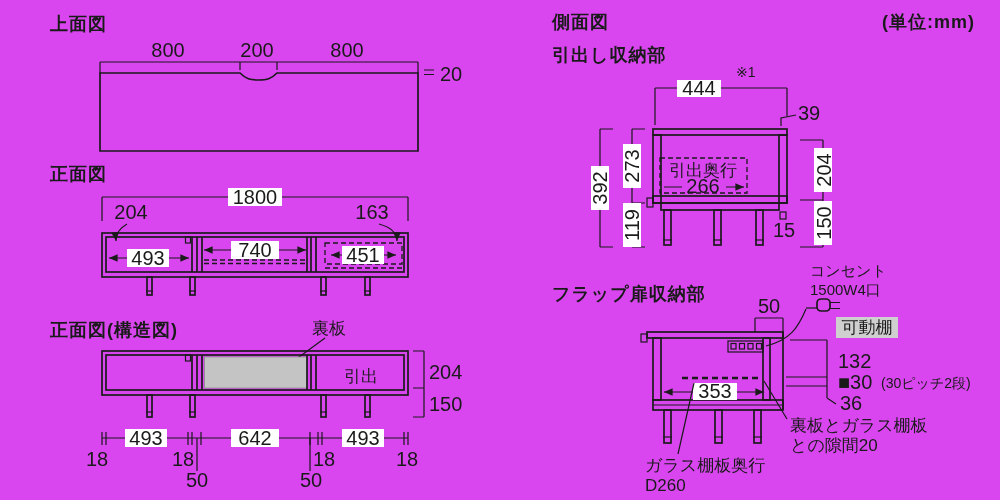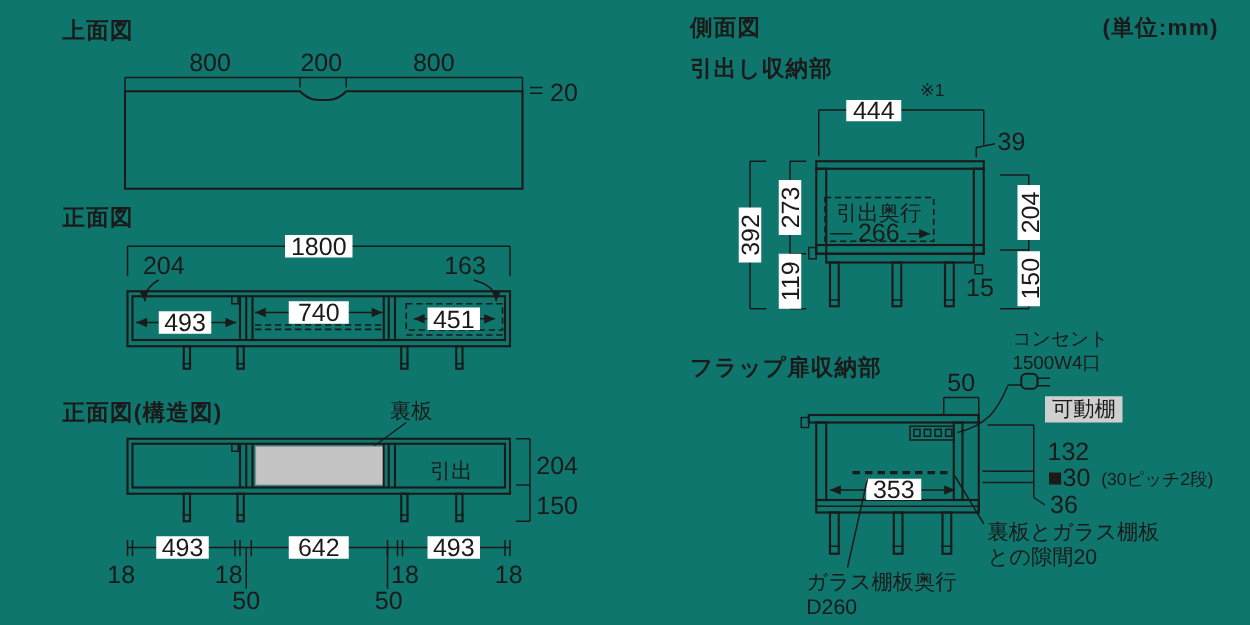--- a/index.html
+++ b/index.html
@@ -1,16 +1,16 @@
 <!DOCTYPE html>
 <html><head>
 <meta charset="utf-8">
 <style>
   html,body{margin:0;padding:0;background:#fff;}
-  #stage{position:relative;width:1000px;height:500px;background:#0f766e;overflow:hidden;}
+  #stage{position:relative;width:1000px;height:500px;background:#d946ef;overflow:hidden;}
   svg{position:absolute;left:0;top:0;}
   text{font-family:"Liberation Sans","DejaVu Sans",sans-serif;fill:#1a1a1a;}
   .ttl{font-size:18px;font-weight:bold;letter-spacing:1px;}
   .num{font-size:20px;}
   .lbl{font-size:17px;}
   .md{font-size:15px;}
   .sm{font-size:14px;}
   .ln{stroke:#1a1a1a;stroke-width:1.7;fill:none;}
   .thin{stroke:#1a1a1a;stroke-width:1.2;fill:none;}
   .dsh{stroke:#1a1a1a;stroke-width:1.3;fill:none;stroke-dasharray:5 3;}

